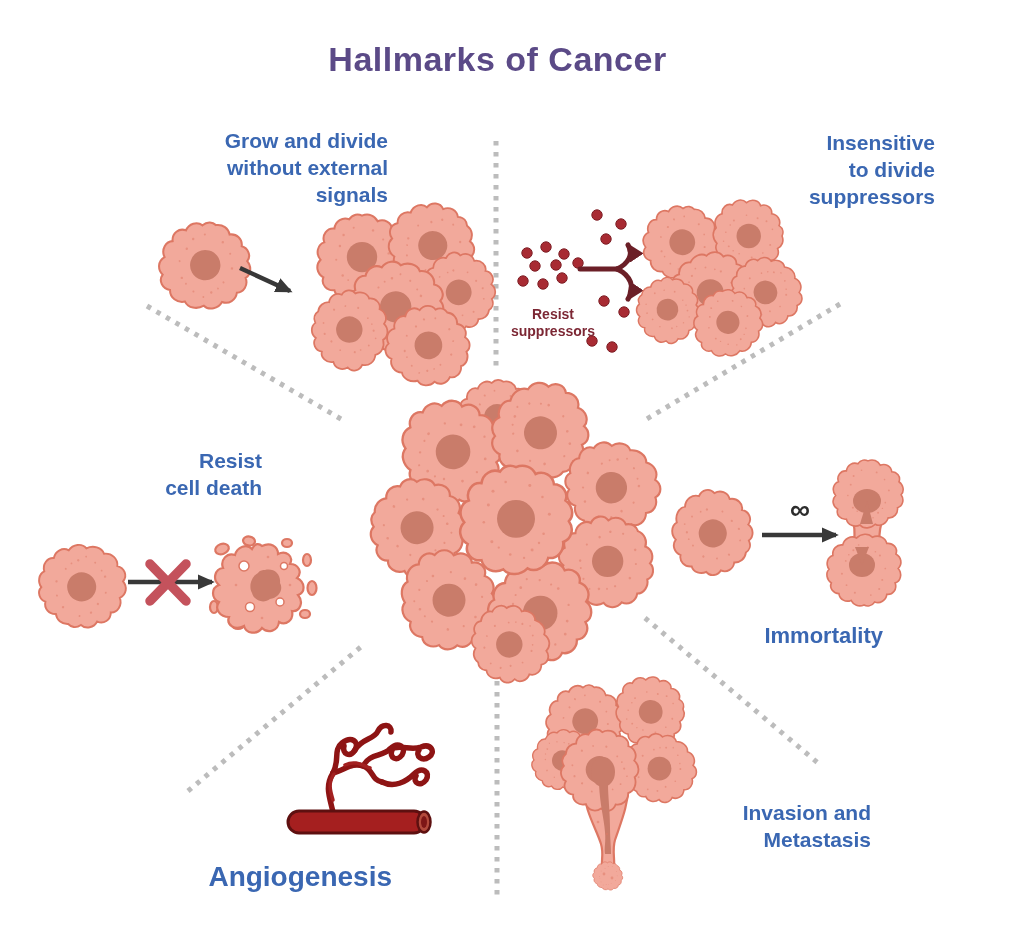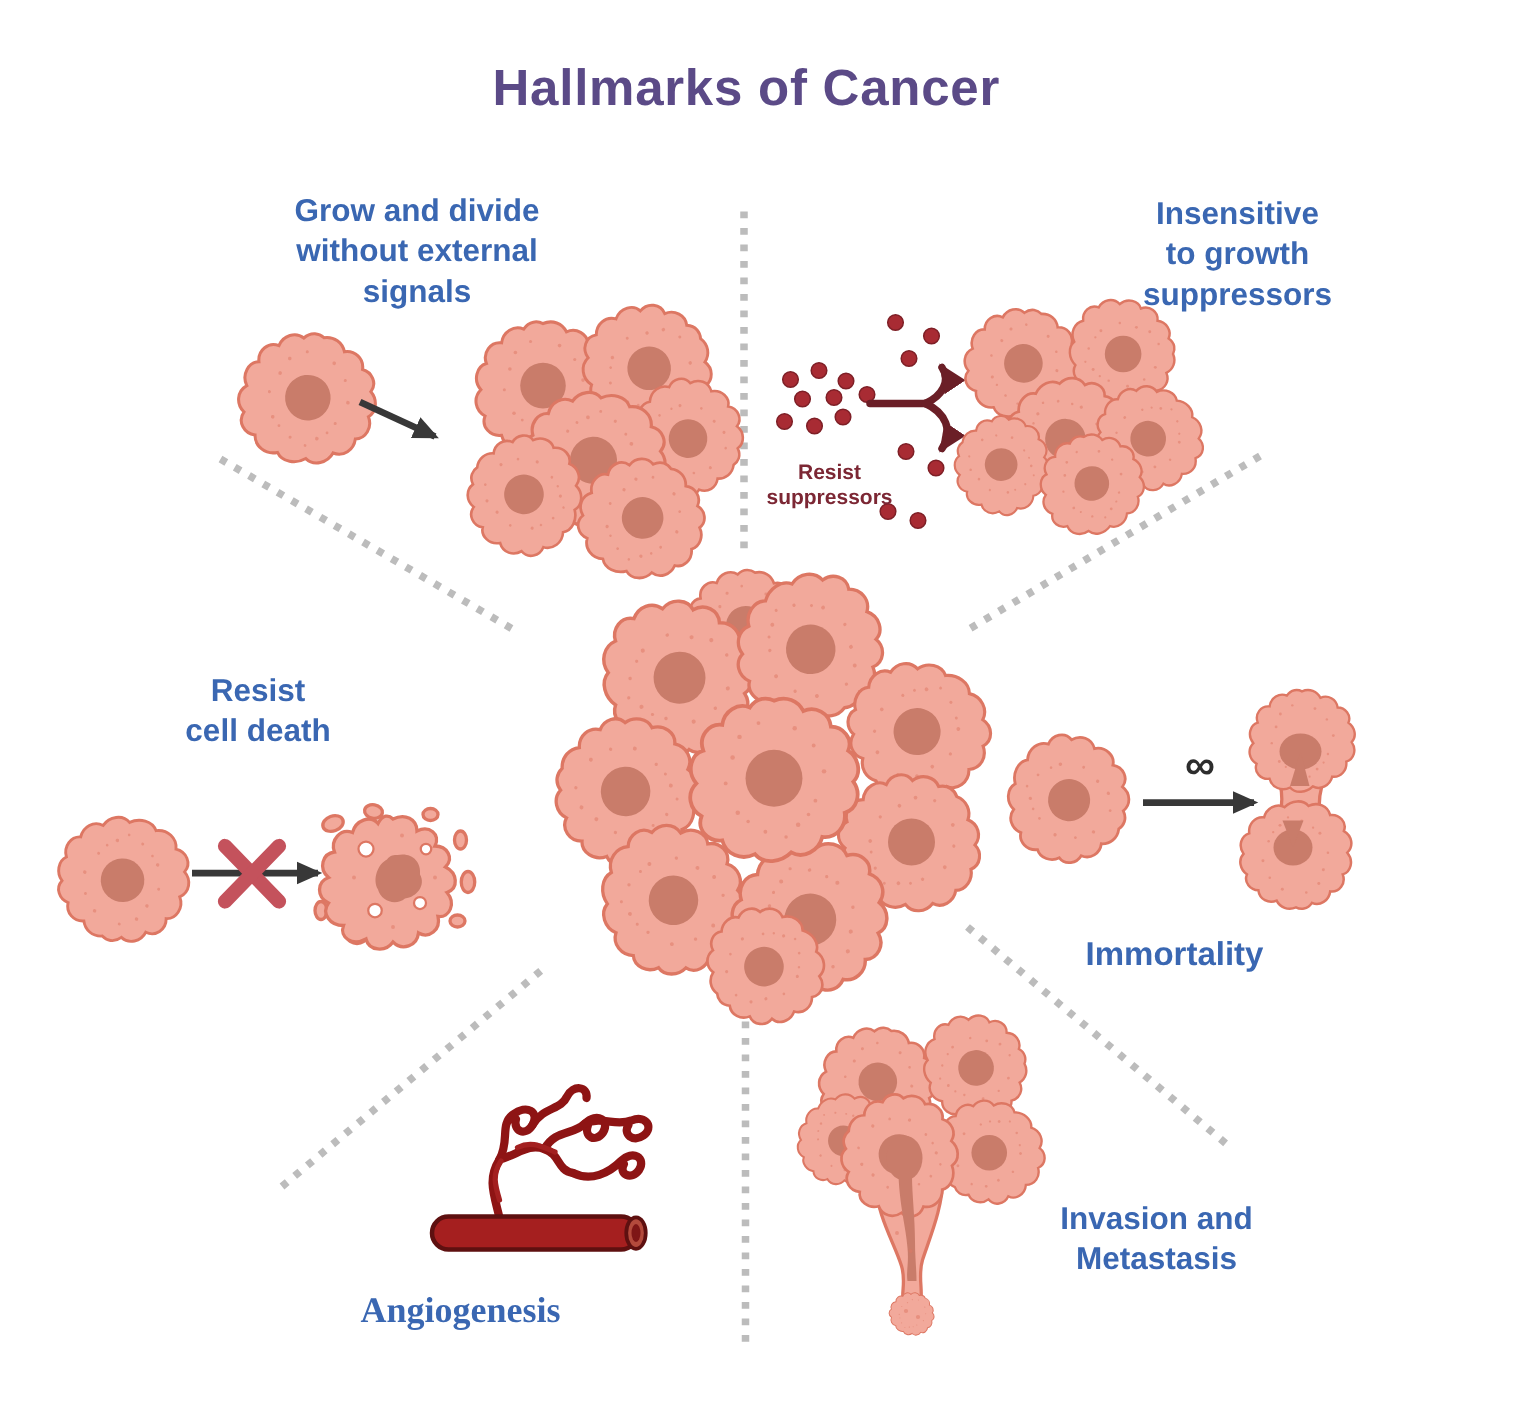--- a/index.html
+++ b/index.html
@@ -6,29 +6,29 @@
   .stage{
     position:relative;width:1024px;height:952px;background:var(--background,#fff);
     font-family:"Liberation Sans",sans-serif;overflow:hidden;
   }
   .title{
     position:absolute;left:0;top:40px;width:995px;margin:0;
     text-align:center;font-size:34px;font-weight:800;letter-spacing:.5px;
     color:var(--title,#5b4a87);
   }
   .hallmark-label{
-    position:absolute;text-align:center;font-weight:bold;
+    position:absolute;text-align:right;font-weight:bold;
     font-size:21px;line-height:1.28;white-space:pre-line;
     color:var(--hallmark-label,#3a67b2);
   }
   .lbl-grow{left:168px;top:128px;width:220px;}
   .lbl-insensitive{left:715px;top:130px;width:220px;}
   .lbl-resist{left:82px;top:448px;width:180px;}
   .lbl-immortality{left:683px;top:622px;width:200px;font-size:22px;}
-  .lbl-angiogenesis{left:207px;top:859px;width:200px;font-size:24px;font-family:Liberation Serif, serif;}
+  .lbl-angiogenesis{left:192px;top:859px;width:200px;font-size:28px;}
   .lbl-invasion{left:671px;top:800px;width:200px;}
   .annotation-red{
     position:absolute;left:483px;top:306px;width:140px;text-align:center;
     font-size:14px;font-weight:bold;line-height:1.22;white-space:pre-line;
     color:var(--annotation-red,#7c2734);
   }
   .infinity{
     position:absolute;left:782px;top:496px;width:36px;text-align:center;
     font-size:28px;font-weight:bold;color:#2d2d2d;line-height:1;
   }
@@ -242,21 +242,21 @@
       </g>
     </g>
   </svg>
 
   <h1 class="title">Hallmarks of Cancer</h1>
 
   <div class="hallmark-label lbl-grow">Grow and divide
 without external
 signals</div>
   <div class="hallmark-label lbl-insensitive">Insensitive
-to growth
+to divide
 suppressors</div>
   <div class="hallmark-label lbl-immortality">Immortality</div>
   <div class="hallmark-label lbl-resist">Resist
 cell death</div>
   <div class="hallmark-label lbl-angiogenesis">Angiogenesis</div>
   <div class="hallmark-label lbl-invasion">Invasion and
 Metastasis</div>
 
   <div class="annotation-red">Resist
 suppressors</div>

